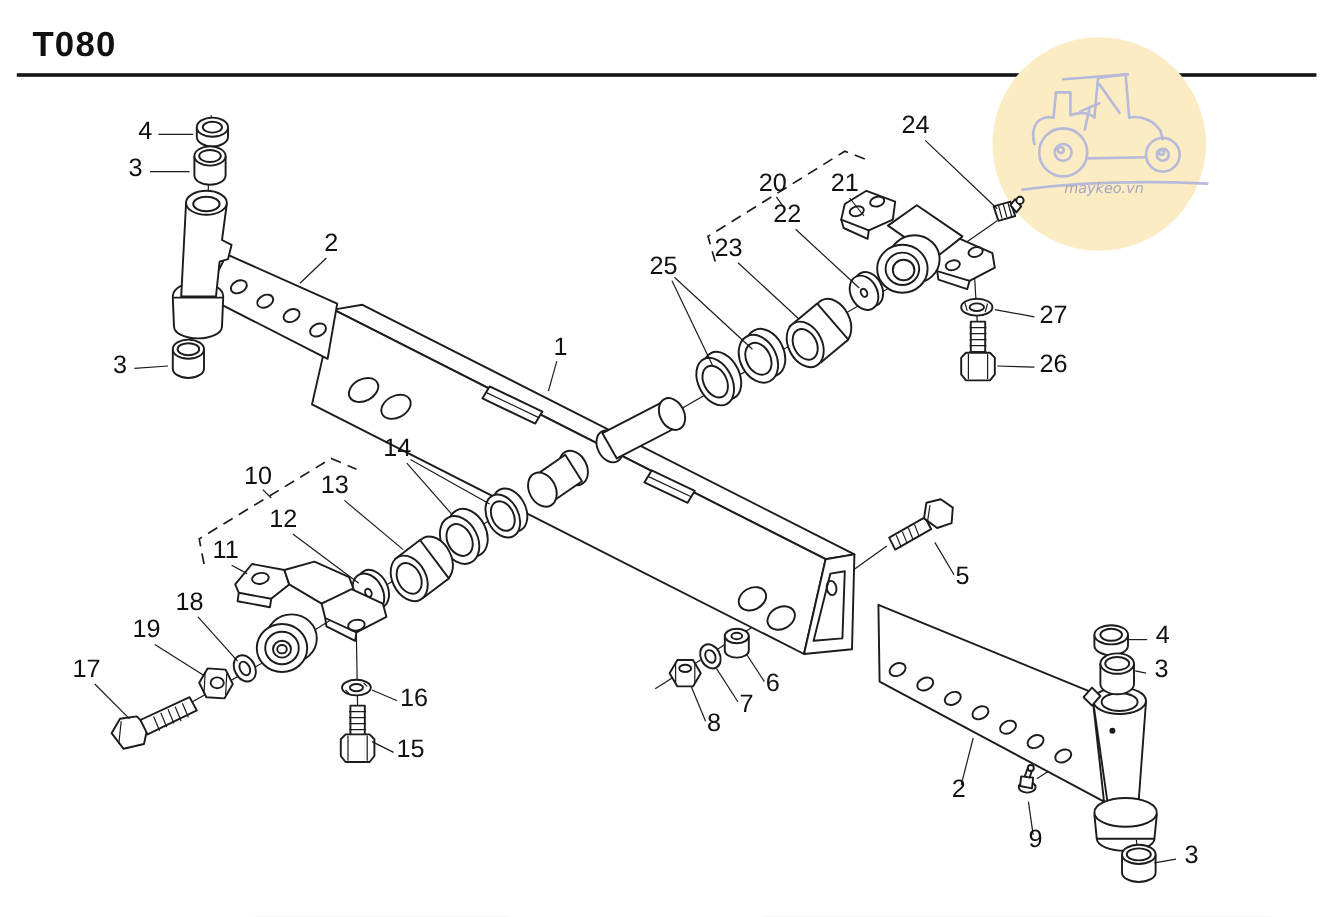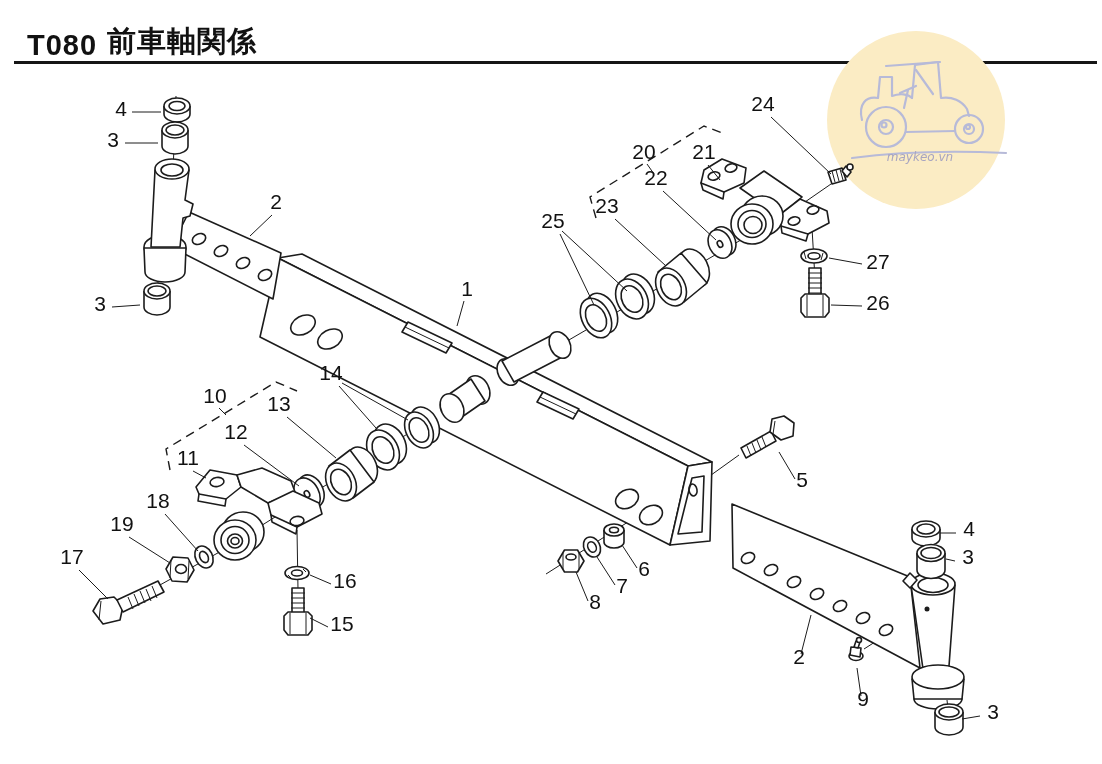--- a/index.html
+++ b/index.html
@@ -1,18 +1,18 @@
 <!DOCTYPE html>
 <html><head>
 <meta charset="utf-8">
 <style>
   html,body{margin:0;padding:0;background:#e8e8e8;}
   .page{position:relative;width:1102px;height:764px;background:#ffffff;overflow:hidden;
         font-family:"Liberation Sans",sans-serif;}
-  .title{position:absolute;left:27px;top:22px;display:flex;gap:10px;align-items:flex-end;
+  .title{position:absolute;left:27px;top:22px;display:flex;gap:10px;align-items:center;
          font-weight:bold;font-size:29px;color:#111;letter-spacing:1px;}
   .rule{position:absolute;left:14px;top:61px;width:1083px;height:3px;background:#161616;}
   .note{position:absolute;left:812px;top:740px;font-family:"DejaVu Sans",sans-serif;
         font-size:19px;color:#161616;letter-spacing:0.5px;white-space:pre;}
   svg{position:absolute;left:0;top:0;}
   .ln{fill:none;stroke:#1c1c1c;stroke-width:1.6;stroke-linejoin:round;stroke-linecap:round;}
   .pt{fill:#ffffff;stroke:#1c1c1c;stroke-width:1.6;stroke-linejoin:round;}
   .thin{fill:none;stroke:#1c1c1c;stroke-width:1;}
   .dash{fill:none;stroke:#1c1c1c;stroke-width:1.4;stroke-dasharray:9 6;}
   .lbl{font-family:"Liberation Sans",sans-serif;font-size:21px;fill:#111;text-anchor:middle;}
@@ -20,21 +20,20 @@
   .wm-text{font-family:"DejaVu Sans",sans-serif;font-style:italic;font-size:12px;
            fill:#a8a5c0;text-anchor:middle;}
 </style>
 </head>
 <body>
 
 <div class="page">
 
   <div class="title">
     <span>T080</span>
-    <span>前車軸関係</span>
   </div>
   <div class="rule"></div>
 
   <svg width="1102" height="764" viewBox="0 0 1102 764">
 
     <g>
       <circle cx="916" cy="120" r="89" fill="#fbecc4"></circle>
       <g class="wm-line">
         <path d="M862,120 C858,104 866,96 878,98 L880,77 L892,77 L892,96 C900,93 908,94 912,98"></path>
         <path d="M915,65 L938,62 L941,98 C952,96 962,101 967,109 L969,116"></path>

